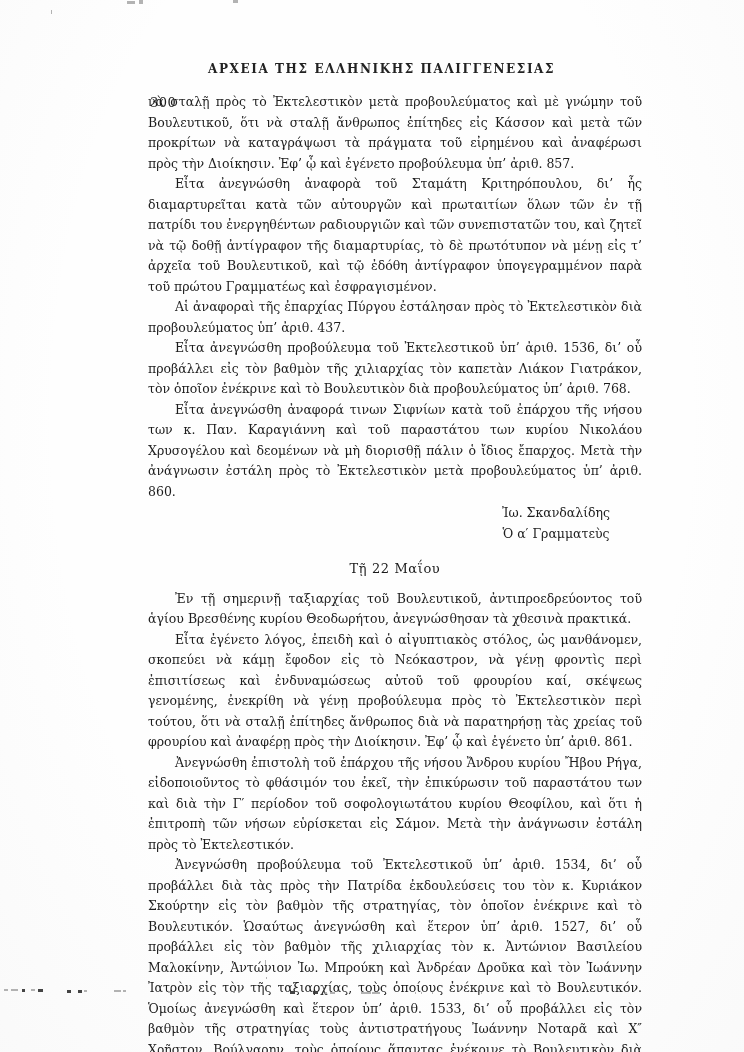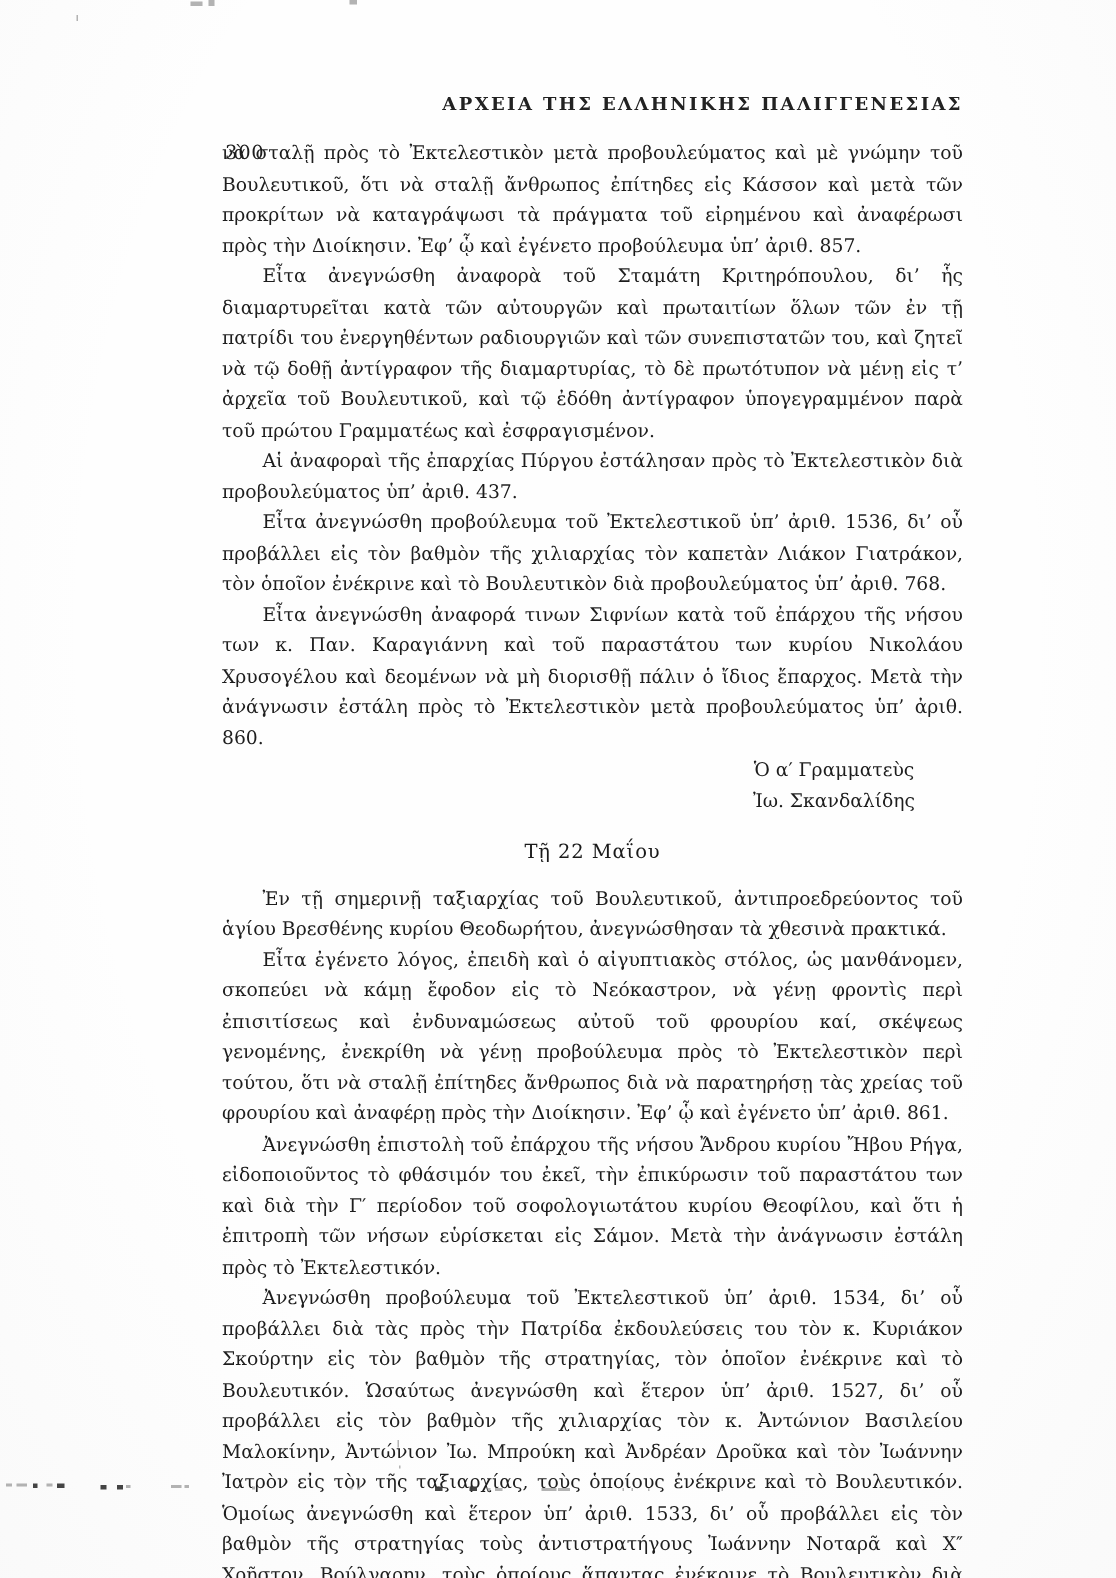--- a/index.html
+++ b/index.html
@@ -36,21 +36,21 @@
     top: 1px;
     font-size: 13px;
     letter-spacing: 0.5px;
     margin-top: 32px;
   }
   .running-title {
     position: absolute;
     left: 60px;
     right: 0;
     top: 0;
-    text-align: right;
+    text-align: left;
     font-size: 12px;
     font-weight: 700;
     letter-spacing: 1.6px;
     color: #222;
   }
   
   .body-text {
     position: absolute;
     top: 92px;
     left: 148px;
@@ -105,22 +105,22 @@
 
   <div class="body-text">
 
     <p class="continuation">νὰ σταλῇ πρὸς τὸ Ἐκτελεστικὸν μετὰ προβουλεύματος καὶ μὲ γνώμην τοῦ Βουλευτικοῦ, ὅτι νὰ σταλῇ ἄνθρωπος ἐπίτηδες εἰς Κάσσον καὶ μετὰ τῶν προκρίτων νὰ καταγράψωσι τὰ πράγματα τοῦ εἰρημένου καὶ ἀναφέρωσι πρὸς τὴν Διοίκησιν. Ἐφ’ ᾧ καὶ ἐγένετο προβούλευμα ὑπ’ ἀριθ. 857.</p>
     <p>Εἶτα ἀνεγνώσθη ἀναφορὰ τοῦ Σταμάτη Κριτηρόπουλου, δι’ ἧς διαμαρτυρεῖται κατὰ τῶν αὐτουργῶν καὶ πρωταιτίων ὅλων τῶν ἐν τῇ πατρίδι του ἐνεργηθέντων ραδιουργιῶν καὶ τῶν συνεπιστατῶν του, καὶ ζητεῖ νὰ τῷ δοθῇ ἀντίγραφον τῆς διαμαρτυρίας, τὸ δὲ πρωτότυπον νὰ μένῃ εἰς τ’ ἀρχεῖα τοῦ Βουλευτικοῦ, καὶ τῷ ἐδόθη ἀντίγραφον ὑπογεγραμμένον παρὰ τοῦ πρώτου Γραμματέως καὶ ἐσφραγισμένον.</p>
     <p>Αἱ ἀναφοραὶ τῆς ἐπαρχίας Πύργου ἐστάλησαν πρὸς τὸ Ἐκτελεστικὸν διὰ προβουλεύματος ὑπ’ ἀριθ. 437.</p>
     <p>Εἶτα ἀνεγνώσθη προβούλευμα τοῦ Ἐκτελεστικοῦ ὑπ’ ἀριθ. 1536, δι’ οὗ προβάλλει εἰς τὸν βαθμὸν τῆς χιλιαρχίας τὸν καπετὰν Λιάκον Γιατράκον, τὸν ὁποῖον ἐνέκρινε καὶ τὸ Βουλευτικὸν διὰ προβουλεύματος ὑπ’ ἀριθ. 768.</p>
     <p>Εἶτα ἀνεγνώσθη ἀναφορά τινων Σιφνίων κατὰ τοῦ ἐπάρχου τῆς νήσου των κ. Παν. Καραγιάννη καὶ τοῦ παραστάτου των κυρίου Νικολάου Χρυσογέλου καὶ δεομένων νὰ μὴ διορισθῇ πάλιν ὁ ἴδιος ἔπαρχος. Μετὰ τὴν ἀνάγνωσιν ἐστάλη πρὸς τὸ Ἐκτελεστικὸν μετὰ προβουλεύματος ὑπ’ ἀριθ. 860.</p>
 
     <div class="signature">
+      <div>Ἰω. Σκανδαλίδης</div>
       <div>Ὁ α′ Γραμματεὺς</div>
-      <div>Ἰω. Σκανδαλίδης</div>
     </div>
 
     <div class="section-heading">Τῇ 22 Μαΐου</div>
 
     <p>Ἐν τῇ σημερινῇ ταξιαρχίας τοῦ Βουλευτικοῦ, ἀντιπροεδρεύοντος τοῦ ἁγίου Βρεσθένης κυρίου Θεοδωρήτου, ἀνεγνώσθησαν τὰ χθεσινὰ πρακτικά.</p>
     <p>Εἶτα ἐγένετο λόγος, ἐπειδὴ καὶ ὁ αἰγυπτιακὸς στόλος, ὡς μανθάνομεν, σκοπεύει νὰ κάμῃ ἔφοδον εἰς τὸ Νεόκαστρον, νὰ γένῃ φροντὶς περὶ ἐπισιτίσεως καὶ ἐνδυναμώσεως αὐτοῦ τοῦ φρουρίου καί, σκέψεως γενομένης, ἐνεκρίθη νὰ γένῃ προβούλευμα πρὸς τὸ Ἐκτελεστικὸν περὶ τούτου, ὅτι νὰ σταλῇ ἐπίτηδες ἄνθρωπος διὰ νὰ παρατηρήσῃ τὰς χρείας τοῦ φρουρίου καὶ ἀναφέρῃ πρὸς τὴν Διοίκησιν. Ἐφ’ ᾧ καὶ ἐγένετο ὑπ’ ἀριθ. 861.</p>
     <p>Ἀνεγνώσθη ἐπιστολὴ τοῦ ἐπάρχου τῆς νήσου Ἄνδρου κυρίου Ἤβου Ρήγα, εἰδοποιοῦντος τὸ φθάσιμόν του ἐκεῖ, τὴν ἐπικύρωσιν τοῦ παραστάτου των καὶ διὰ τὴν Γ′ περίοδον τοῦ σοφολογιωτάτου κυρίου Θεοφίλου, καὶ ὅτι ἡ ἐπιτροπὴ τῶν νήσων εὑρίσκεται εἰς Σάμον. Μετὰ τὴν ἀνάγνωσιν ἐστάλη πρὸς τὸ Ἐκτελεστικόν.</p>
     <p>Ἀνεγνώσθη προβούλευμα τοῦ Ἐκτελεστικοῦ ὑπ’ ἀριθ. 1534, δι’ οὗ προβάλλει διὰ τὰς πρὸς τὴν Πατρίδα ἐκδουλεύσεις του τὸν κ. Κυριάκον Σκούρτην εἰς τὸν βαθμὸν τῆς στρατηγίας, τὸν ὁποῖον ἐνέκρινε καὶ τὸ Βουλευτικόν. Ὡσαύτως ἀνεγνώσθη καὶ ἕτερον ὑπ’ ἀριθ. 1527, δι’ οὗ προβάλλει εἰς τὸν βαθμὸν τῆς χιλιαρχίας τὸν κ. Ἀντώνιον Βασιλείου Μαλοκίνην, Ἀντώνιον Ἰω. Μπρούκη καὶ Ἀνδρέαν Δροῦκα καὶ τὸν Ἰωάννην Ἰατρὸν εἰς τὸν τῆς ταξιαρχίας, τοὺς ὁποίους ἐνέκρινε καὶ τὸ Βουλευτικόν. Ὁμοίως ἀνεγνώσθη καὶ ἕτερον ὑπ’ ἀριθ. 1533, δι’ οὗ προβάλλει εἰς τὸν βαθμὸν τῆς στρατηγίας τοὺς ἀντιστρατήγους Ἰωάννην Νοταρᾶ καὶ Χ″ Χρῆστον, Βούλγαρην, τοὺς ὁποίους ἅπαντας ἐνέκρινε τὸ Βουλευτικὸν διὰ προβουλεύματος ὑπ’ ἀριθ. 862.</p>
 
   </div>

